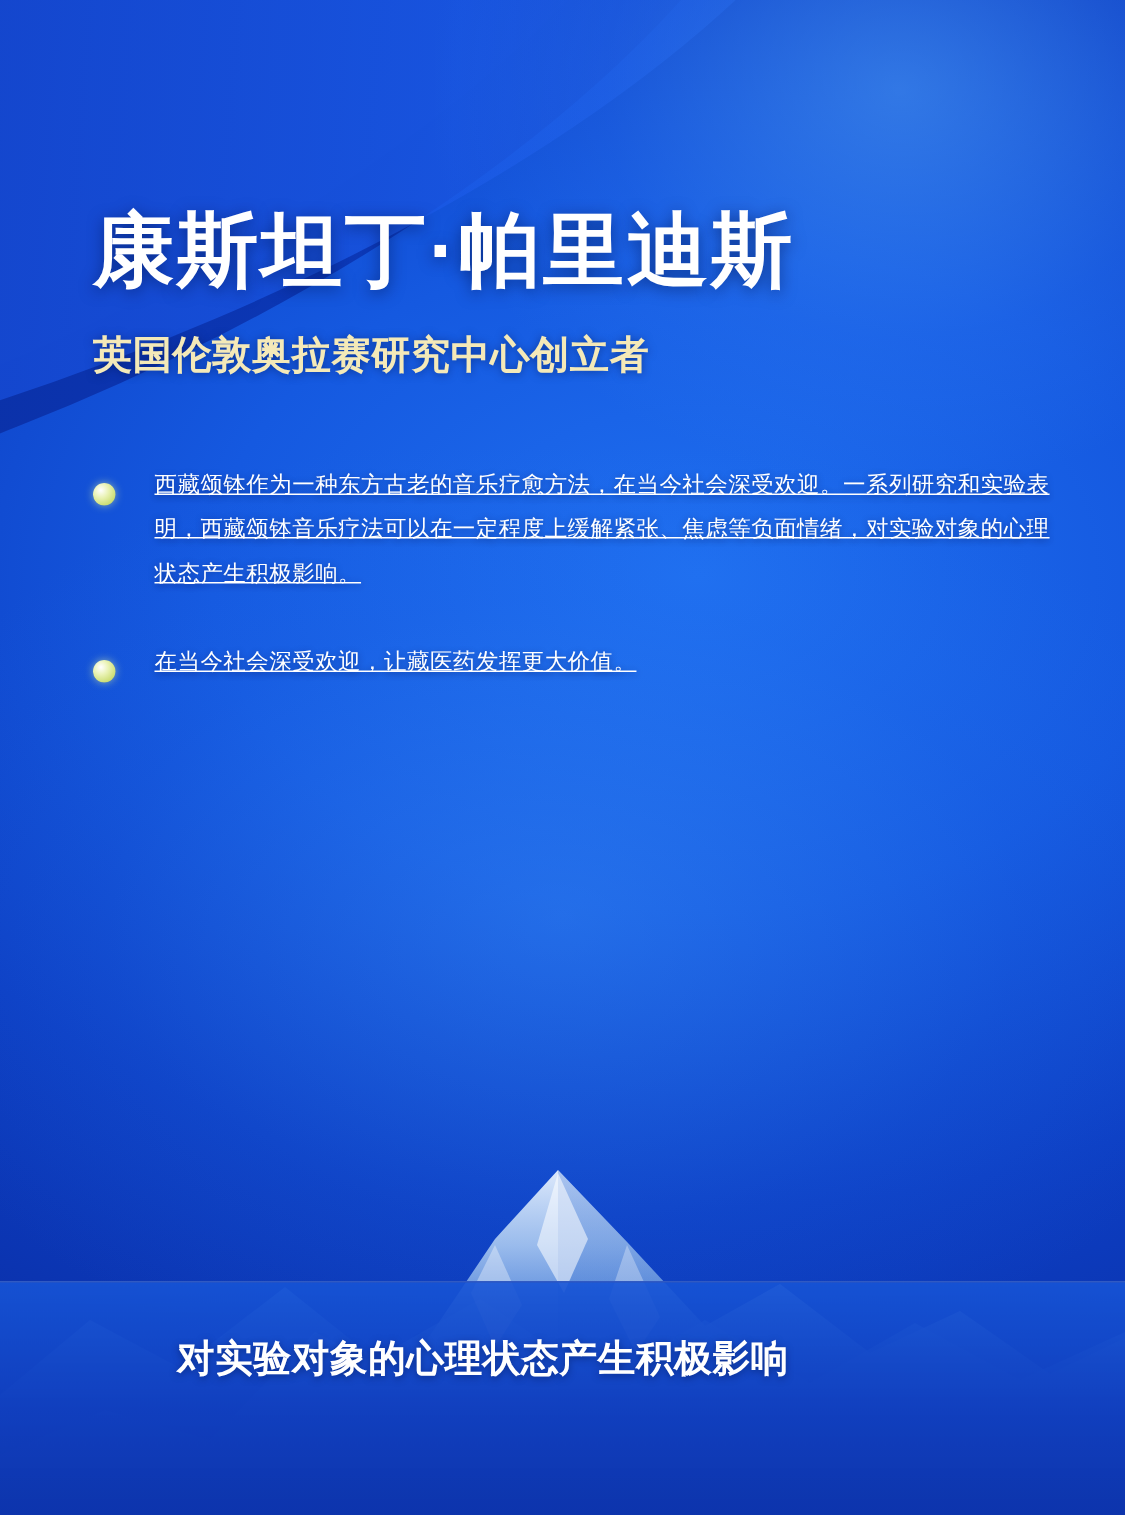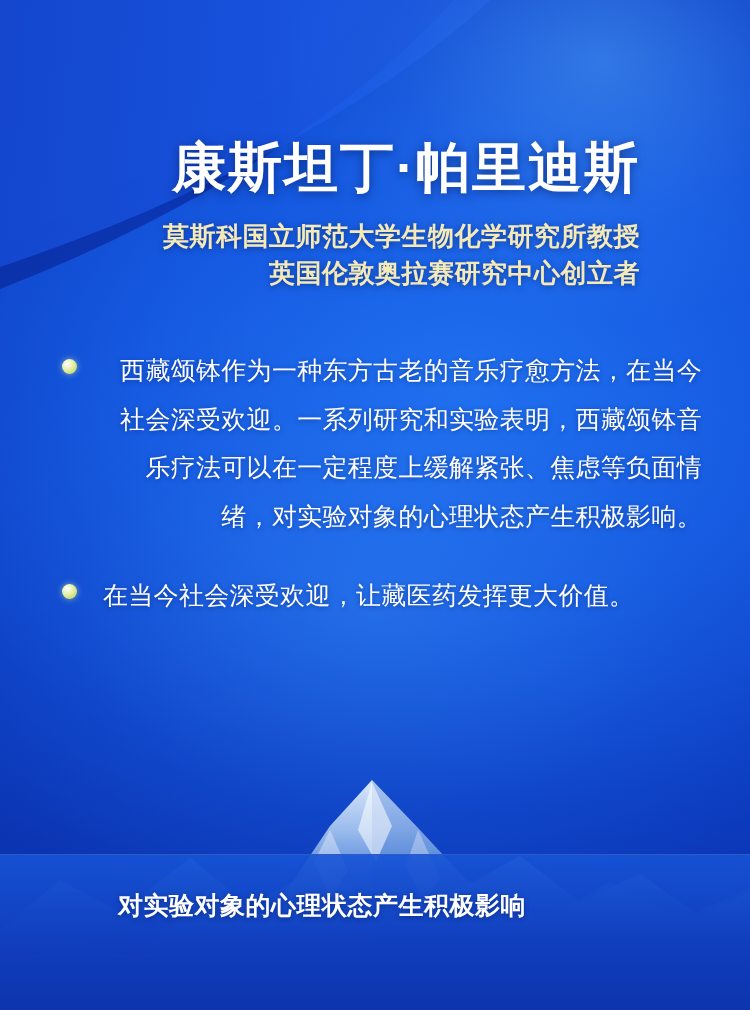--- a/index.html
+++ b/index.html
@@ -89,21 +89,20 @@
   }
   .mountain svg { display: block; }
 
   
   .content {
     position: absolute;
     left: 0;
     top: 0;
     width: 640px;
     z-index: 5;
-    text-align: right;
   }
 
   .name {
     margin: 136px 0 0 62px;
     font-family: "Liberation Sans", sans-serif;
     font-weight: bold;
     font-size: 54px;
     letter-spacing: 2px;
     color: #ffffff;
     text-shadow: 0 2px 10px rgba(0,20,80,.55);
@@ -134,24 +133,25 @@
     flex: 0 0 auto;
     width: 15px;
     height: 15px;
     border-radius: 50%;
     margin: 13px 26px 0 0;
     background: radial-gradient(circle at 35% 32%, #ffffff 0%, #eaf3b6 35%, #cfe07a 70%, #b9d15f 100%);
     box-shadow: 0 0 6px rgba(220,240,160,.6);
   }
   .btext {
     color: #ffffff;
-    font-size: 25px;
+    font-size: 15px;
     line-height: 1.95;
     letter-spacing: .3px;
     text-shadow: 0 1px 5px rgba(0,20,80,.45);
+    text-decoration: underline;
   }
 
   
   .footer {
     position: absolute;
     left: 0;
     bottom: 0;
     width: 750px;
     height: 155px;
     background: linear-gradient(180deg, rgba(22,84,214,.90) 0%, rgba(16,62,190,.96) 55%, rgba(13,52,172,1) 100%);
@@ -220,21 +220,20 @@
 
       <rect x="0" y="300" width="750" height="80" fill="#1650c4" opacity="0.30"></rect>
     </svg>
   </div>
 
   <div class="content">
 
     <h1 class="name">康斯坦丁·帕里迪斯</h1>
 
     <div class="titles">
-      <div>莫斯科国立师范大学生物化学研究所教授</div>
       <div>英国伦敦奥拉赛研究中心创立者</div>
     </div>
 
     <div class="bullets">
       <div class="bullet">
         <span class="dot"></span>
         <span class="btext">西藏颂钵作为一种东方古老的音乐疗愈方法，在当今社会深受欢迎。一系列研究和实验表明，西藏颂钵音乐疗法可以在一定程度上缓解紧张、焦虑等负面情绪，对实验对象的心理状态产生积极影响。</span>
       </div>
       <div class="bullet">
         <span class="dot"></span>

